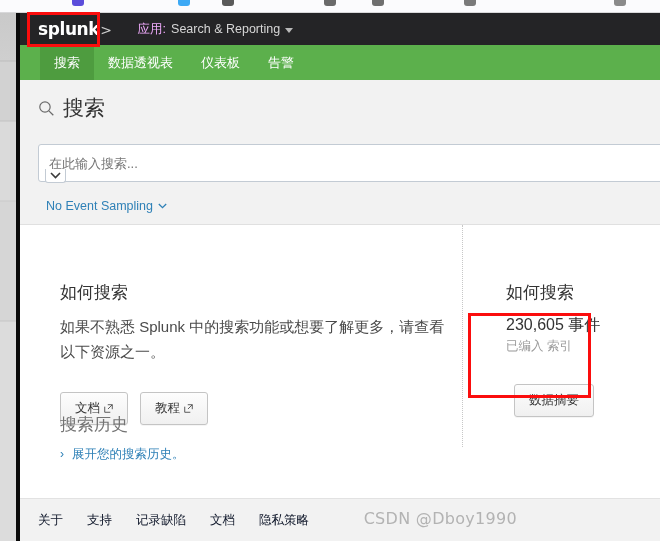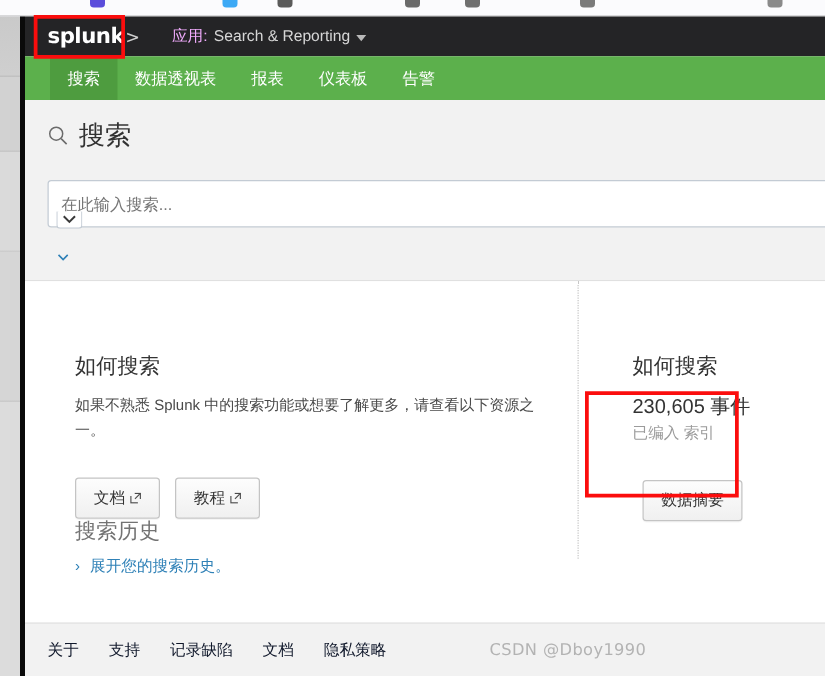--- a/index.html
+++ b/index.html
@@ -102,21 +102,21 @@
   
   .body-area { position: relative; height: 295px; background: #ffffff; }
   .col-left { position: absolute; left: 40px; top: 32px; width: 400px; }
   .col-right { position: absolute; left: 462px; top: 32px; width: 178px; padding-left: 24px; }
   .vdivider {
     position: absolute; left: 442px; top: 0; width: 0; height: 222px;
     border-left: 1px dotted #c7c7c7;
   }
 
   .sec-title { font-size: 17px; color: #333333; font-weight: 400; margin-bottom: 11px; margin-top: 24px; }
-  .sec-desc { font-size: 12px; color: #4a4a4a; line-height: 1.65; max-width: 385px; }
+  .sec-desc { font-size: 15px; color: #4a4a4a; line-height: 1.65; max-width: 385px; }
   .btn-row { margin-top: 27px; display: flex; gap: 12px; }
   .splbtn {
     background: linear-gradient(180deg,#fdfdfd 0%,#f0f0f0 100%);
     border: 1px solid #c4c4c4; border-radius: 3px; color: #333333; font-size: 12.5px;
     padding: 7px 14px; cursor: pointer; display: inline-flex; align-items: center; gap: 4px;
     font-family: "Liberation Sans", sans-serif; box-shadow: 0 1px 0 rgba(0,0,0,0.04);
   }
   .ext-ico { width: 9px; height: 9px; display: inline-block; position: relative; top: 0px; }
 
   .evt-count { font-size: 16px; color: #333333; margin-bottom: 2px; }
@@ -134,21 +134,21 @@
   
   .footer {
     position: absolute; left: 0; bottom: 0; width: 640px; height: 43px;
     background: #f2f2f2; border-top: 1px solid #e2e2e2;
     display: flex; align-items: center; padding-left: 18px;
   }
   .footer .f-link {
     color: #0f172a; font-size: 12.5px; margin-right: 24px; cursor: pointer; white-space: nowrap;
   }
   .watermark {
-    position: absolute; right: 8px; bottom: 13px; color: #b3b3b3; font-size: 13px;
+    position: absolute; right: 8px; bottom: 13px; color: #b3b3b3; font-size: 16px;
     font-family: "DejaVu Sans", sans-serif; letter-spacing: 0.3px;
   }
 
   
   .annot { position: absolute; border: 3px solid #fb0d0d; pointer-events: none; }
   #annot-logo { left: 27px; top: 12px; width: 73px; height: 35px; }
   #annot-summary { left: 468px; top: 313px; width: 123px; height: 85px; }
 </style>
 </head>
 <body>
@@ -184,23 +184,20 @@
     </div>
 
     <div class="greennav">
       <div class="navitem active">
           <span>搜索</span>
         </div>
       <div class="navitem">
           <span>数据透视表</span>
         </div>
       <div class="navitem">
-          <span>报表</span>
-        </div>
-      <div class="navitem">
           <span>仪表板</span>
         </div>
       <div class="navitem">
           <span>告警</span>
         </div>
     </div>
 
     <div class="search-head">
       <div class="search-title">
         <svg class="mag-icon" viewBox="0 0 20 20">
@@ -212,20 +209,21 @@
       <div class="search-row">
         <input class="search-input" type="text" value="" placeholder="在此输入搜索..." style="">
         <div class="input-toggle">
           <svg width="11" height="7" viewBox="0 0 11 7">
             <polyline points="1,1 5.5,5.5 10,1" fill="none" stroke="#3a3a3a" stroke-width="1.6"></polyline>
           </svg>
         </div>
       </div>
       <div class="sampling-row">
         <span class="sampling-link">
+          <span>No Event Sampling</span>
           <svg width="9" height="6" viewBox="0 0 11 7">
             <polyline points="1,1 5.5,5.5 10,1" fill="none" stroke="#2f81b7" stroke-width="1.6"></polyline>
           </svg>
         </span>
       </div>
     </div>
 
     <div class="body-area">
       <div class="vdivider"></div>
 

